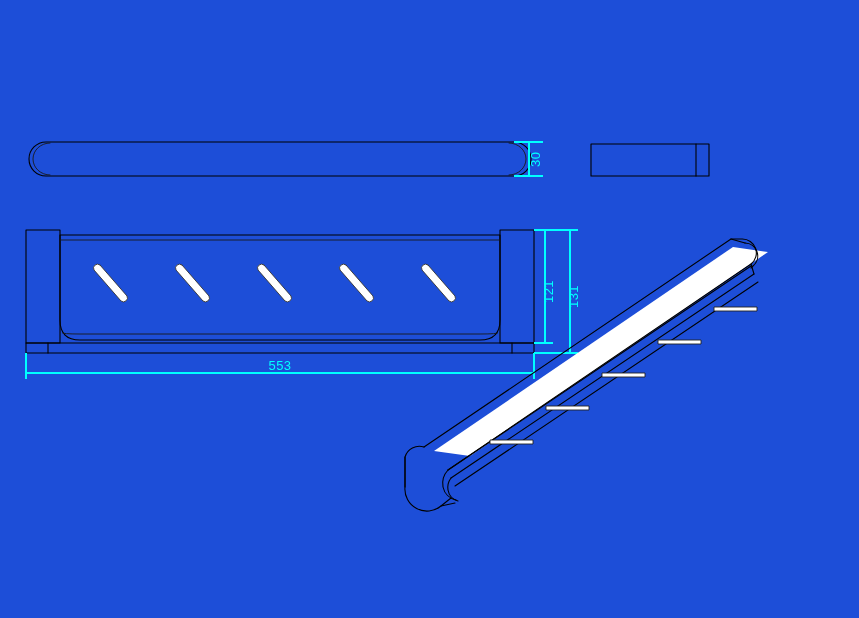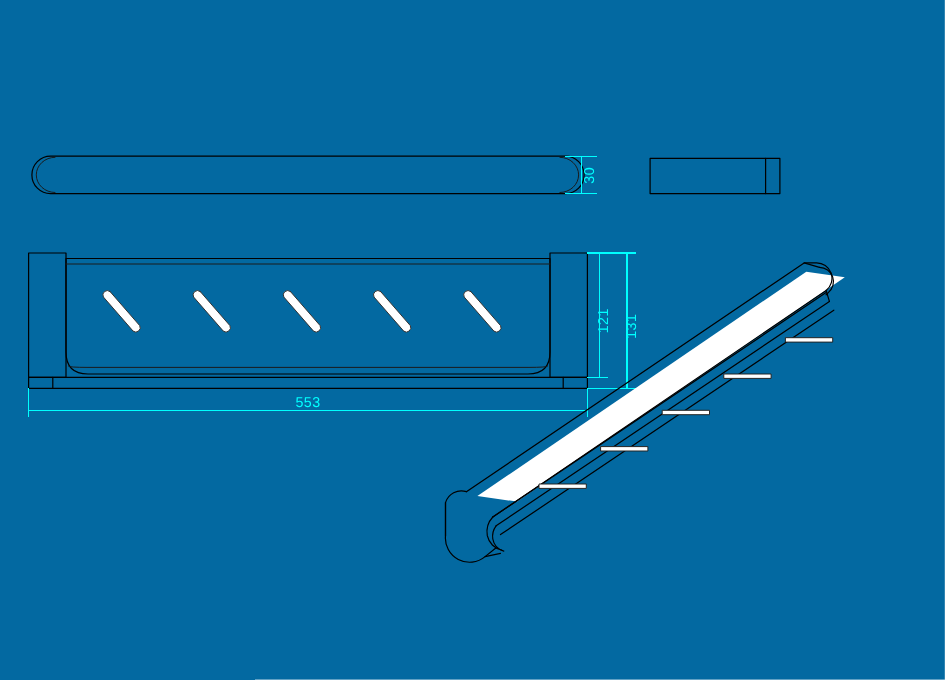--- a/index.html
+++ b/index.html
@@ -7,21 +7,21 @@
     padding: 0;
     background: #ffffff;
   }
   body {
     font-family: "Liberation Sans", sans-serif;
   }
   #drawing-root {
     position: relative;
     width: 859px;
     height: 618px;
-    background: #0369a1;
+    background: #1d4ed8;
     overflow: hidden;
   }
   #cad-svg {
     display: block;
     width: 859px;
     height: 618px;
   }
   .outline {
     fill: none;
     stroke: #000000;

